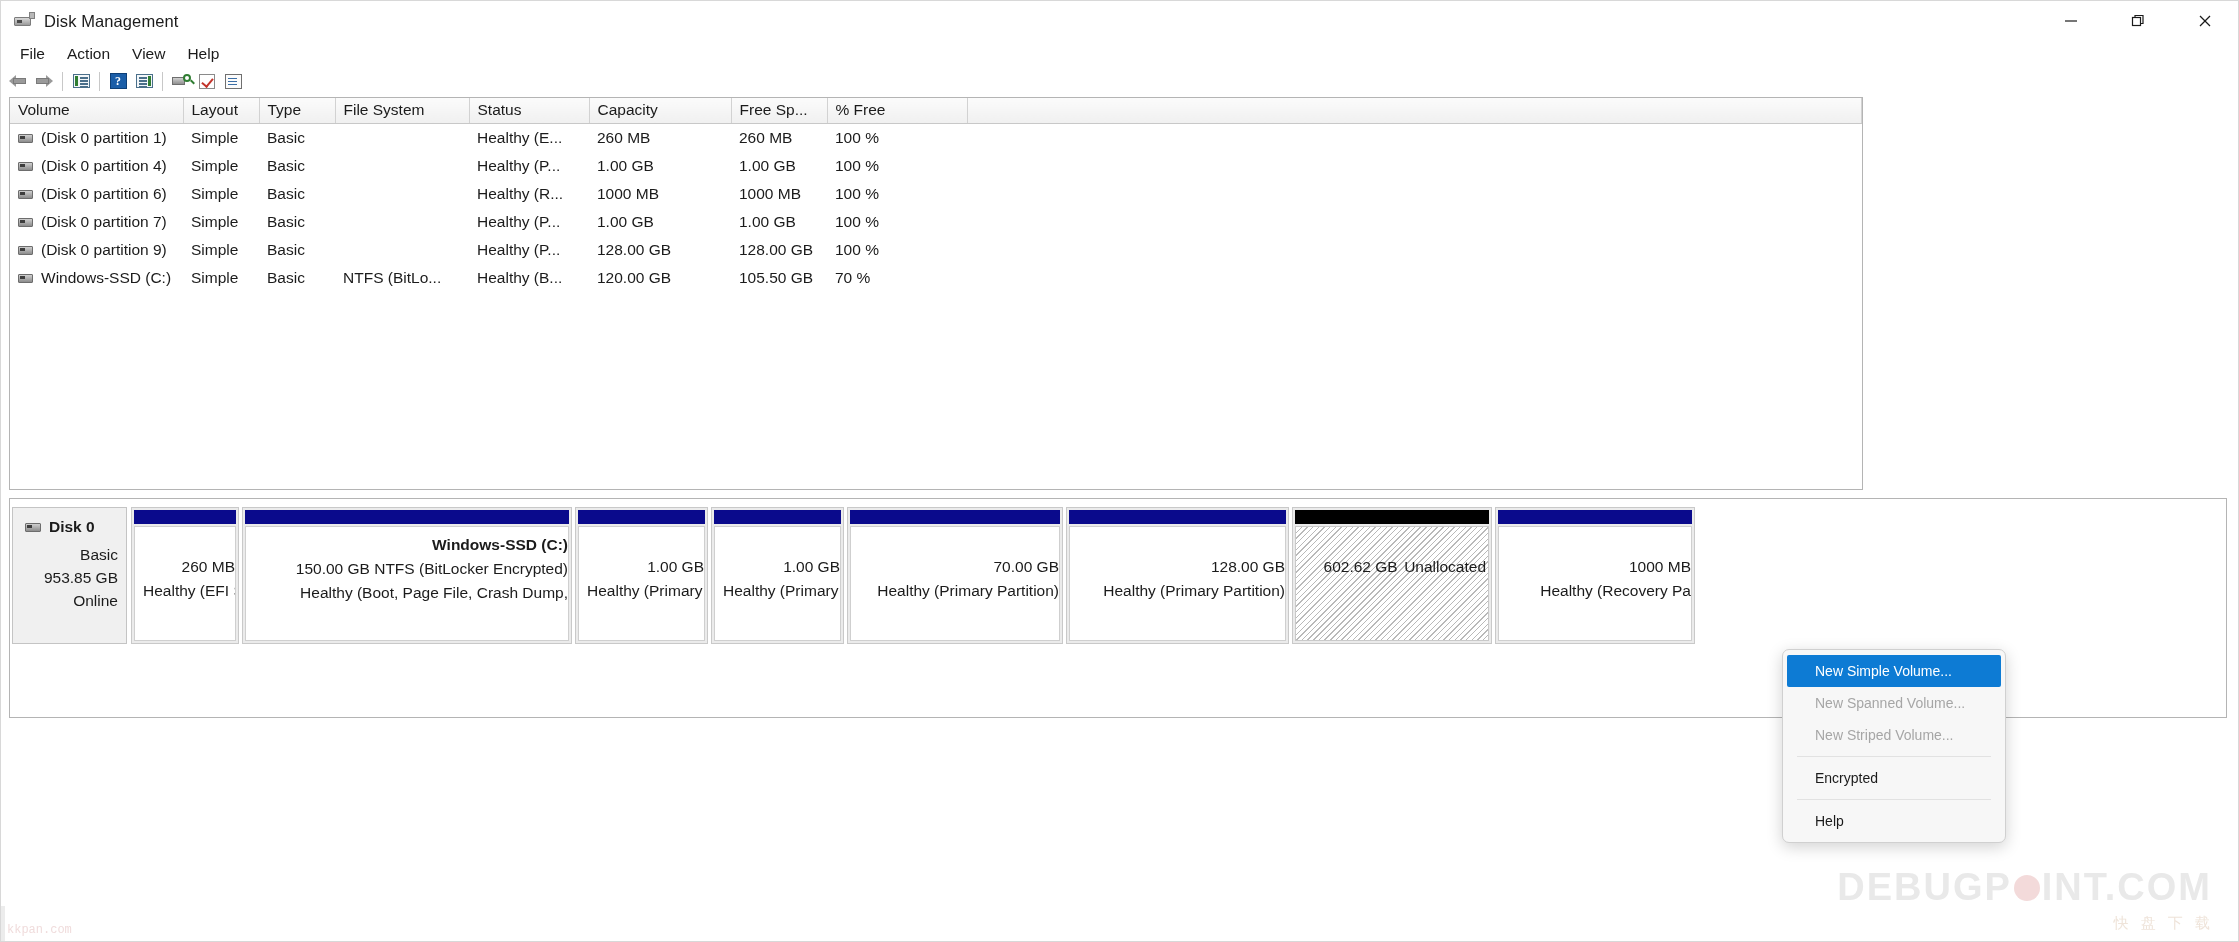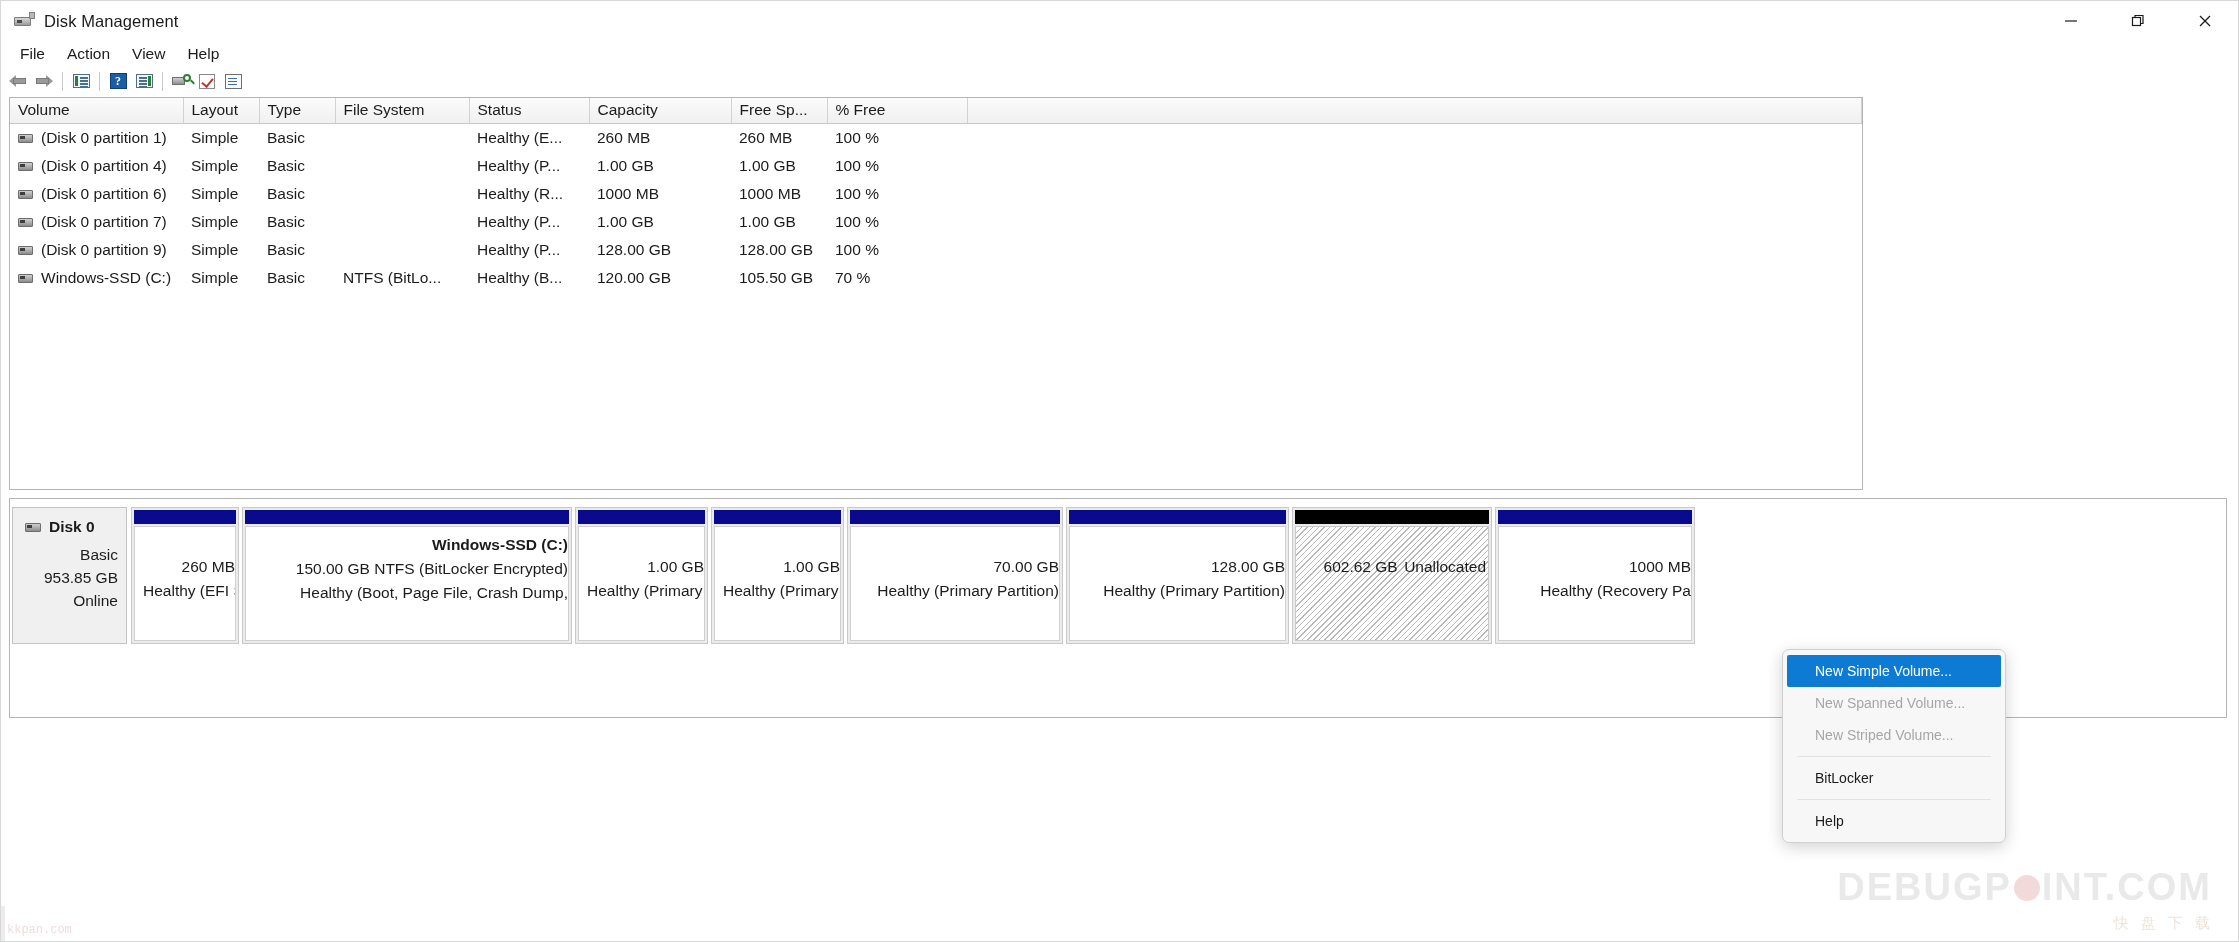--- a/index.html
+++ b/index.html
@@ -805,21 +805,21 @@
 
       </div>
     </div>
   </div>
 
   <div class="ctx-menu">
     <div class="ctx-item selected">New Simple Volume...</div>
     <div class="ctx-item disabled">New Spanned Volume...</div>
     <div class="ctx-item disabled">New Striped Volume...</div>
     <div class="ctx-sep"></div>
-    <div class="ctx-item">BitLocker</div>
+    <div class="ctx-item">Encrypted</div>
     <div class="ctx-sep"></div>
     <div class="ctx-item">Help</div>
   </div>
 
   <div class="watermark">
     <span>DEBUGP</span>
     <span class="wm-o"></span>
     <span>INT.COM</span>
   </div>
   <div class="watermark-cn">快 盘 下 载</div>

